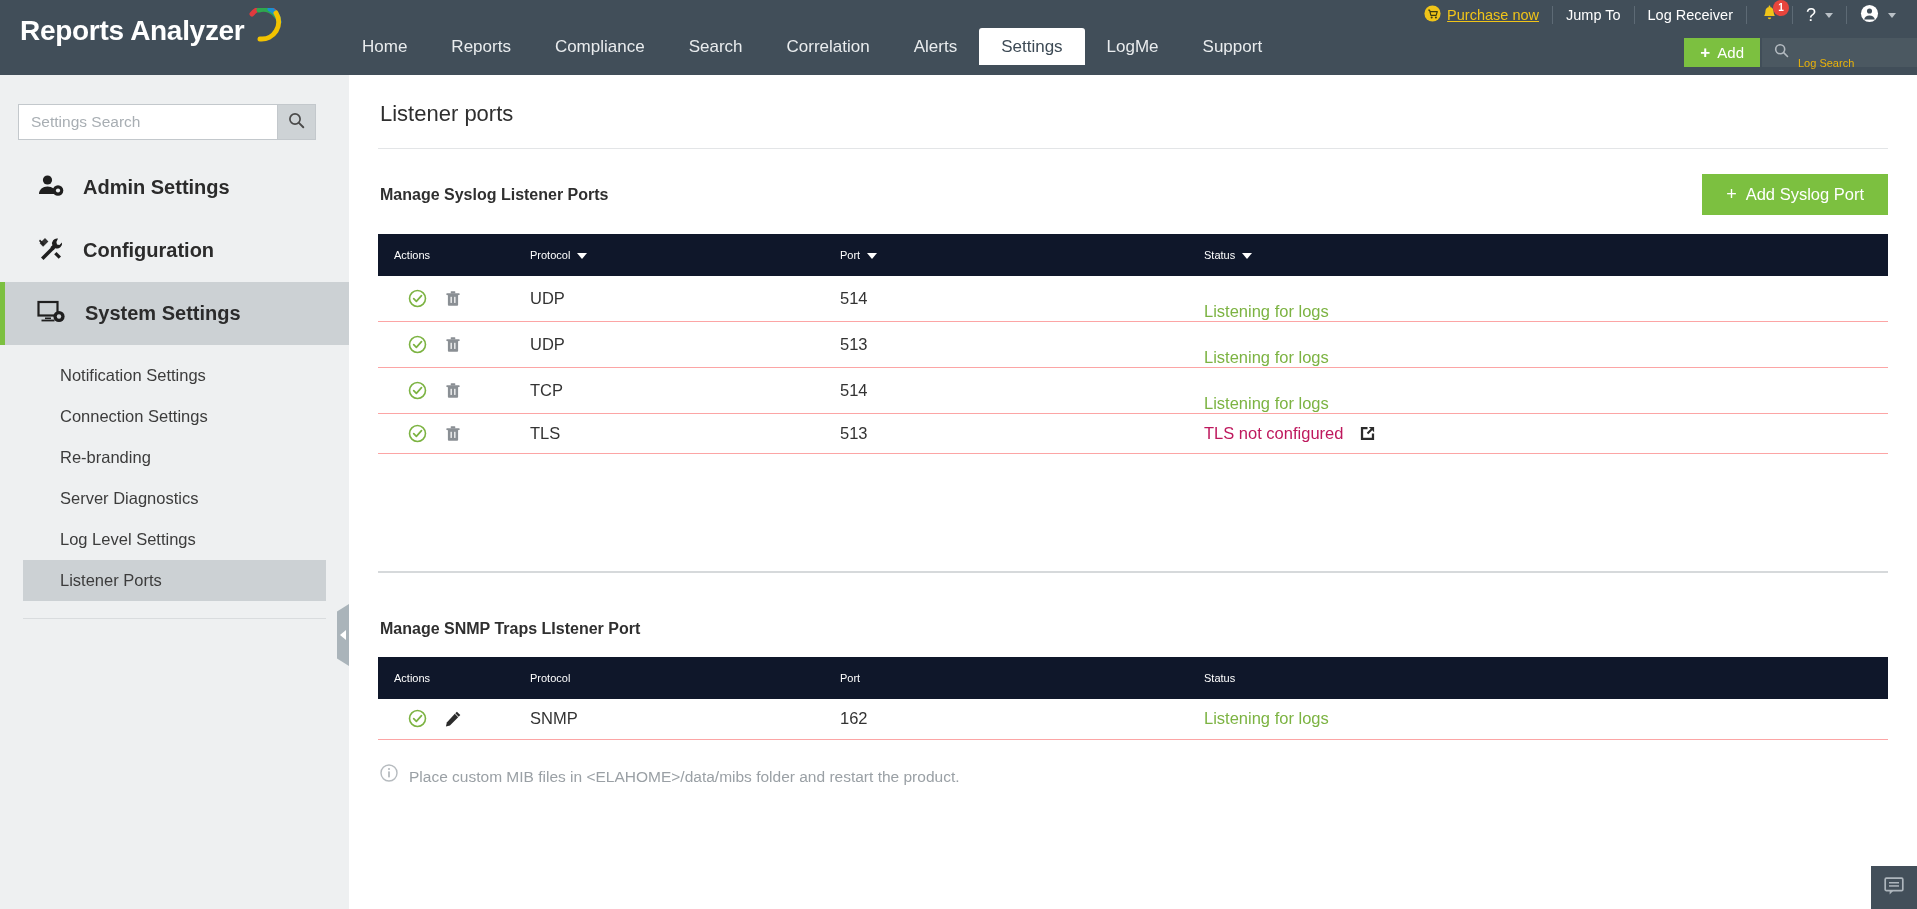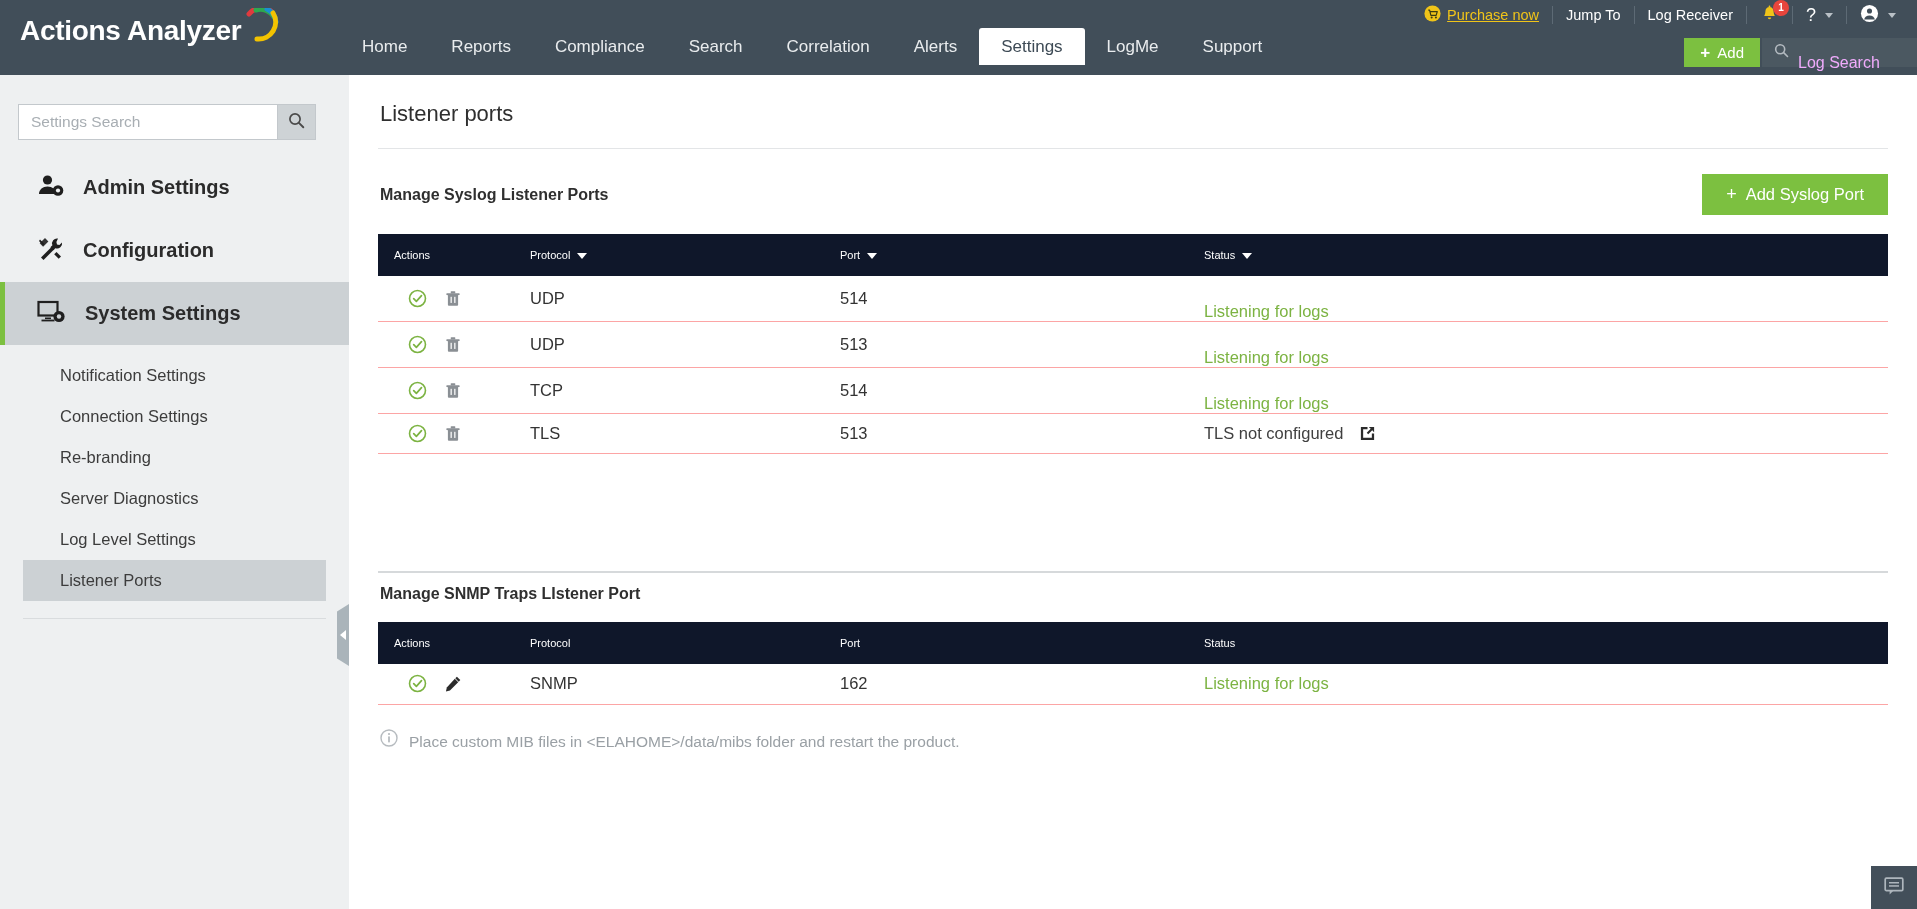--- a/index.html
+++ b/index.html
@@ -69,21 +69,21 @@
     background: #7cc040; color: #fff; border: none;
     height: 29px; padding: 0 16px; font-size: 15px;
     display: flex; align-items: center; gap: 7px; cursor: pointer;
     font-family: "Liberation Sans", sans-serif;
   }
   .logsearch {
     position: absolute; right: 0; top: 38px; width: 155px; height: 29px;
     background: #4b5861; display: flex; align-items: center; gap: 9px;
     padding-left: 12px; cursor: text;
   }
-  .logsearch-ph { color: #f0abfc; font-size: 16px; margin-top: 20px; }
+  .logsearch-ph { color: #eab308; font-size: 11px; margin-top: 20px; }
 
   
   .sidebar {
     position: absolute; left: 0; top: 75px; width: 349px; height: 834px;
     background: #eef0f1;
   }
   .settings-search {
     position: absolute; left: 18px; top: 29px;
     width: 298px; height: 36px; display: flex;
   }
@@ -173,21 +173,21 @@
     border-bottom: 1px solid #fca5a5; padding-left: 16px;
   }
   .col-actions { width: 136px; }
   .col-protocol { width: 310px; }
   .col-port { width: 364px; }
 
   .act-cell { display: flex; align-items: center; gap: 18px; padding-left: 14px; }
   .icon-btn { cursor: pointer; display: inline-flex; line-height: 0; }
 
   .status-ok { color: #7cb342; margin-top: 26px; }
-  .status-err { color: #404040; }
+  .status-err { color: #be185d; }
   .status-cell-inner { display: flex; align-items: center; gap: 16px; }
 
   .syslog-spacer { height: 117px; }
   .section-rule { height: 2px; background: #d6d9db; }
 
   .snmp-note {
     display: flex; align-items: flex-end; gap: 11px;
     margin-top: 24px; padding-left: 2px;
     font-size: 15.5px; color: #9aa0a5;
   }
@@ -197,21 +197,21 @@
     background: #434f5a; display: flex; align-items: center;
     justify-content: center; cursor: pointer;
   }
 </style>
 </head>
 <body>
 
 <div class="topbar">
 
   <div class="logo-wrap">
-    <span class="logo-text">Actions Analyzer</span>
+    <span class="logo-text">Reports Analyzer</span>
     <span class="logo-swoosh">
       <svg width="36" height="36" viewBox="0 0 36 36">
         <path d="M6 6 A16 16 0 0 1 28 3" stroke="#e03a3e" stroke-width="5" fill="none" stroke-linecap="round"></path>
         <path d="M13 2 A16 16 0 0 1 31 9" stroke="#2ea84f" stroke-width="5" fill="none" stroke-linecap="round"></path>
         <path d="M24 1 A16 16 0 0 1 33 14" stroke="#1a8fd1" stroke-width="5" fill="none" stroke-linecap="round"></path>
         <path d="M30 5 A17 17 0 0 1 14 31" stroke="#f3c300" stroke-width="5" fill="none" stroke-linecap="round"></path>
       </svg>
     </span>
   </div>
 
@@ -521,21 +521,21 @@
             </span>
           </div>
         </td>
       </tr>
     </tbody>
   </table>
 
   <div class="syslog-spacer"></div>
   <div class="section-rule"></div>
 
-  <div class="section-head" style="margin-top:12px;">
+  <div class="section-head" style="margin-top:47px;">
     <span class="section-title">Manage SNMP Traps LIstener Port</span>
   </div>
 
   <table class="ports" style="margin-top:19px;">
     <thead>
       <tr>
         <th class="col-actions">Actions</th>
         <th class="col-protocol">Protocol</th>
         <th class="col-port">Port</th>
         <th>Status</th>

